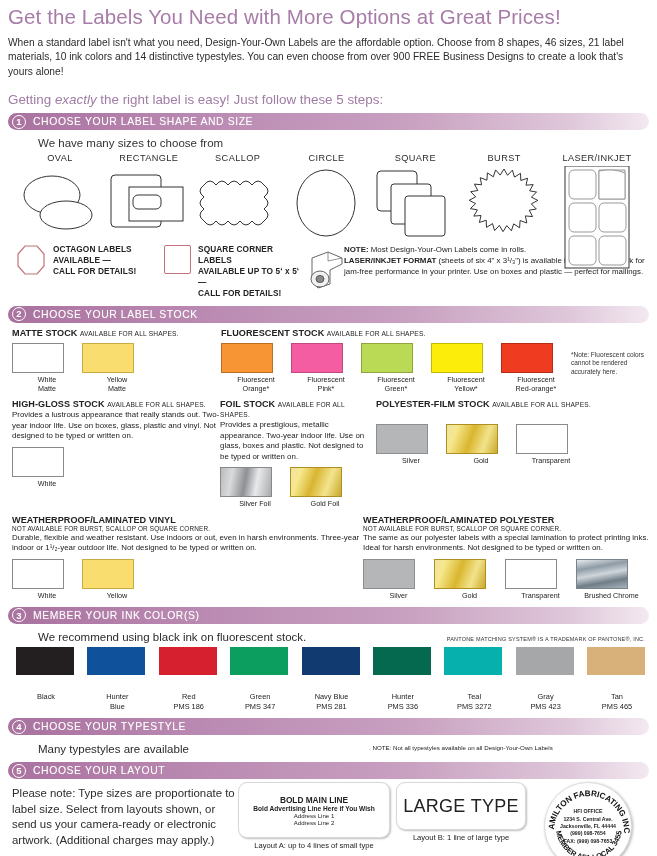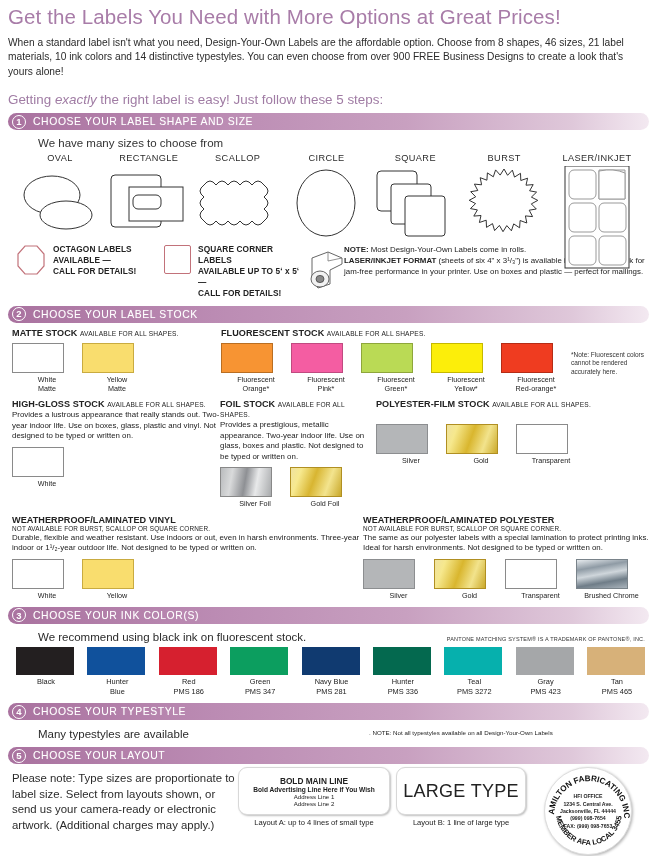--- a/index.html
+++ b/index.html
@@ -70,21 +70,21 @@
   .sw-box { width:52px; height:30px; border:1px solid #8a8a8a; }
   .sw-cap { font-size:7.2px; line-height:1.3; margin-top:2px; color:#222; }
   .fnote { font-size:6.5px; line-height:1.35; color:#333; }
 
   
   .ink-lead { font-size:11.5px; margin:7px 0 2px 30px; color:#2b2b2b; }
   .pantone { font-size:5.5px; letter-spacing:.2px; color:#333; text-align:right; padding-right:4px; }
   .ink-row { display:flex; justify-content:space-between; padding:0 2px 0 8px; margin-top:2px; }
   .ink { text-align:center; width:60px; }
   .ink-box { width:58px; height:28px; }
-  .ink-cap { font-size:7.4px; line-height:1.3; margin-top:2px; }
+  .ink-cap { font-size:7.4px; line-height:1.3; margin-top:17px; }
 
   
   .type-lead { font-size:11.5px; margin:8px 0 0 30px; color:#2b2b2b; display:inline-block;}
 
   
   .layout-wrap { display:flex; margin-top:3px; }
   .please { font-size:11.4px; line-height:1.36; color:#2b2b2b; width:230px; padding-left:4px; padding-top:4px;}
   .lay-grid { flex:1; display:flex; gap:6px; }
   .lay-col { display:flex; flex-direction:column; gap:3px; }
   .lay-card {
@@ -353,21 +353,21 @@
         <div class="sw" style="width:71px">
             <div class="sw-box" style="background:linear-gradient(170deg,#e7ebee 0%,#8f9ba5 28%,#cfd6db 50%,#6f7d88 74%,#aab4bc 100%); border-color:#79838a"></div>
             <div class="sw-cap"><span>Brushed Chrome</span></div>
           </div>
       </div>
     </div>
   </div>
 
   <div class="stepbar" style="margin-top:7px">
     <div class="num">3</div>
-    <div class="txt">CHOOSE YOUR INK COLOR(S)</div>
+    <div class="txt">MEMBER YOUR INK COLOR(S)</div>
   </div>
   <div style="display:flex; align-items:flex-end;">
     <div class="ink-lead" style="flex:1">We recommend using black ink on fluorescent stock.</div>
     <div class="pantone" style="width:210px; padding-bottom:3px">PANTONE MATCHING SYSTEM® IS A TRADEMARK OF PANTONE®, INC.</div>
   </div>
   <div class="ink-row">
     <div class="ink">
         <div class="ink-box" style="background:#231f20"></div>
         <div class="ink-cap"><span>Black</span><br><span></span></div>
       </div>
@@ -418,21 +418,21 @@
     <div class="num">5</div>
     <div class="txt">CHOOSE YOUR LAYOUT</div>
   </div>
 
   <div class="layout-wrap">
     <div class="please">Please note: Type sizes are proportionate to label size. Select from layouts shown, or send us your camera-ready or electronic artwork. (Additional charges may apply.)</div>
 
     <div class="lay-grid">
 
       <div class="lay-col">
-        <div class="lay-card" style="width:152px; height:48px; padding:4px 6px">
+        <div class="lay-card" style="width:152px; height:56px; padding:4px 6px">
           <div class="la1">BOLD MAIN LINE</div>
           <div class="la2">Bold Advertising Line Here if  You Wish</div>
           <div class="la3">Address Line 1</div>
           <div class="la3">Address Line 2</div>
         </div>
         <div class="lay-cap">Layout A: up to 4 lines of small type</div>
 
       </div>
 
       <div class="lay-col">

